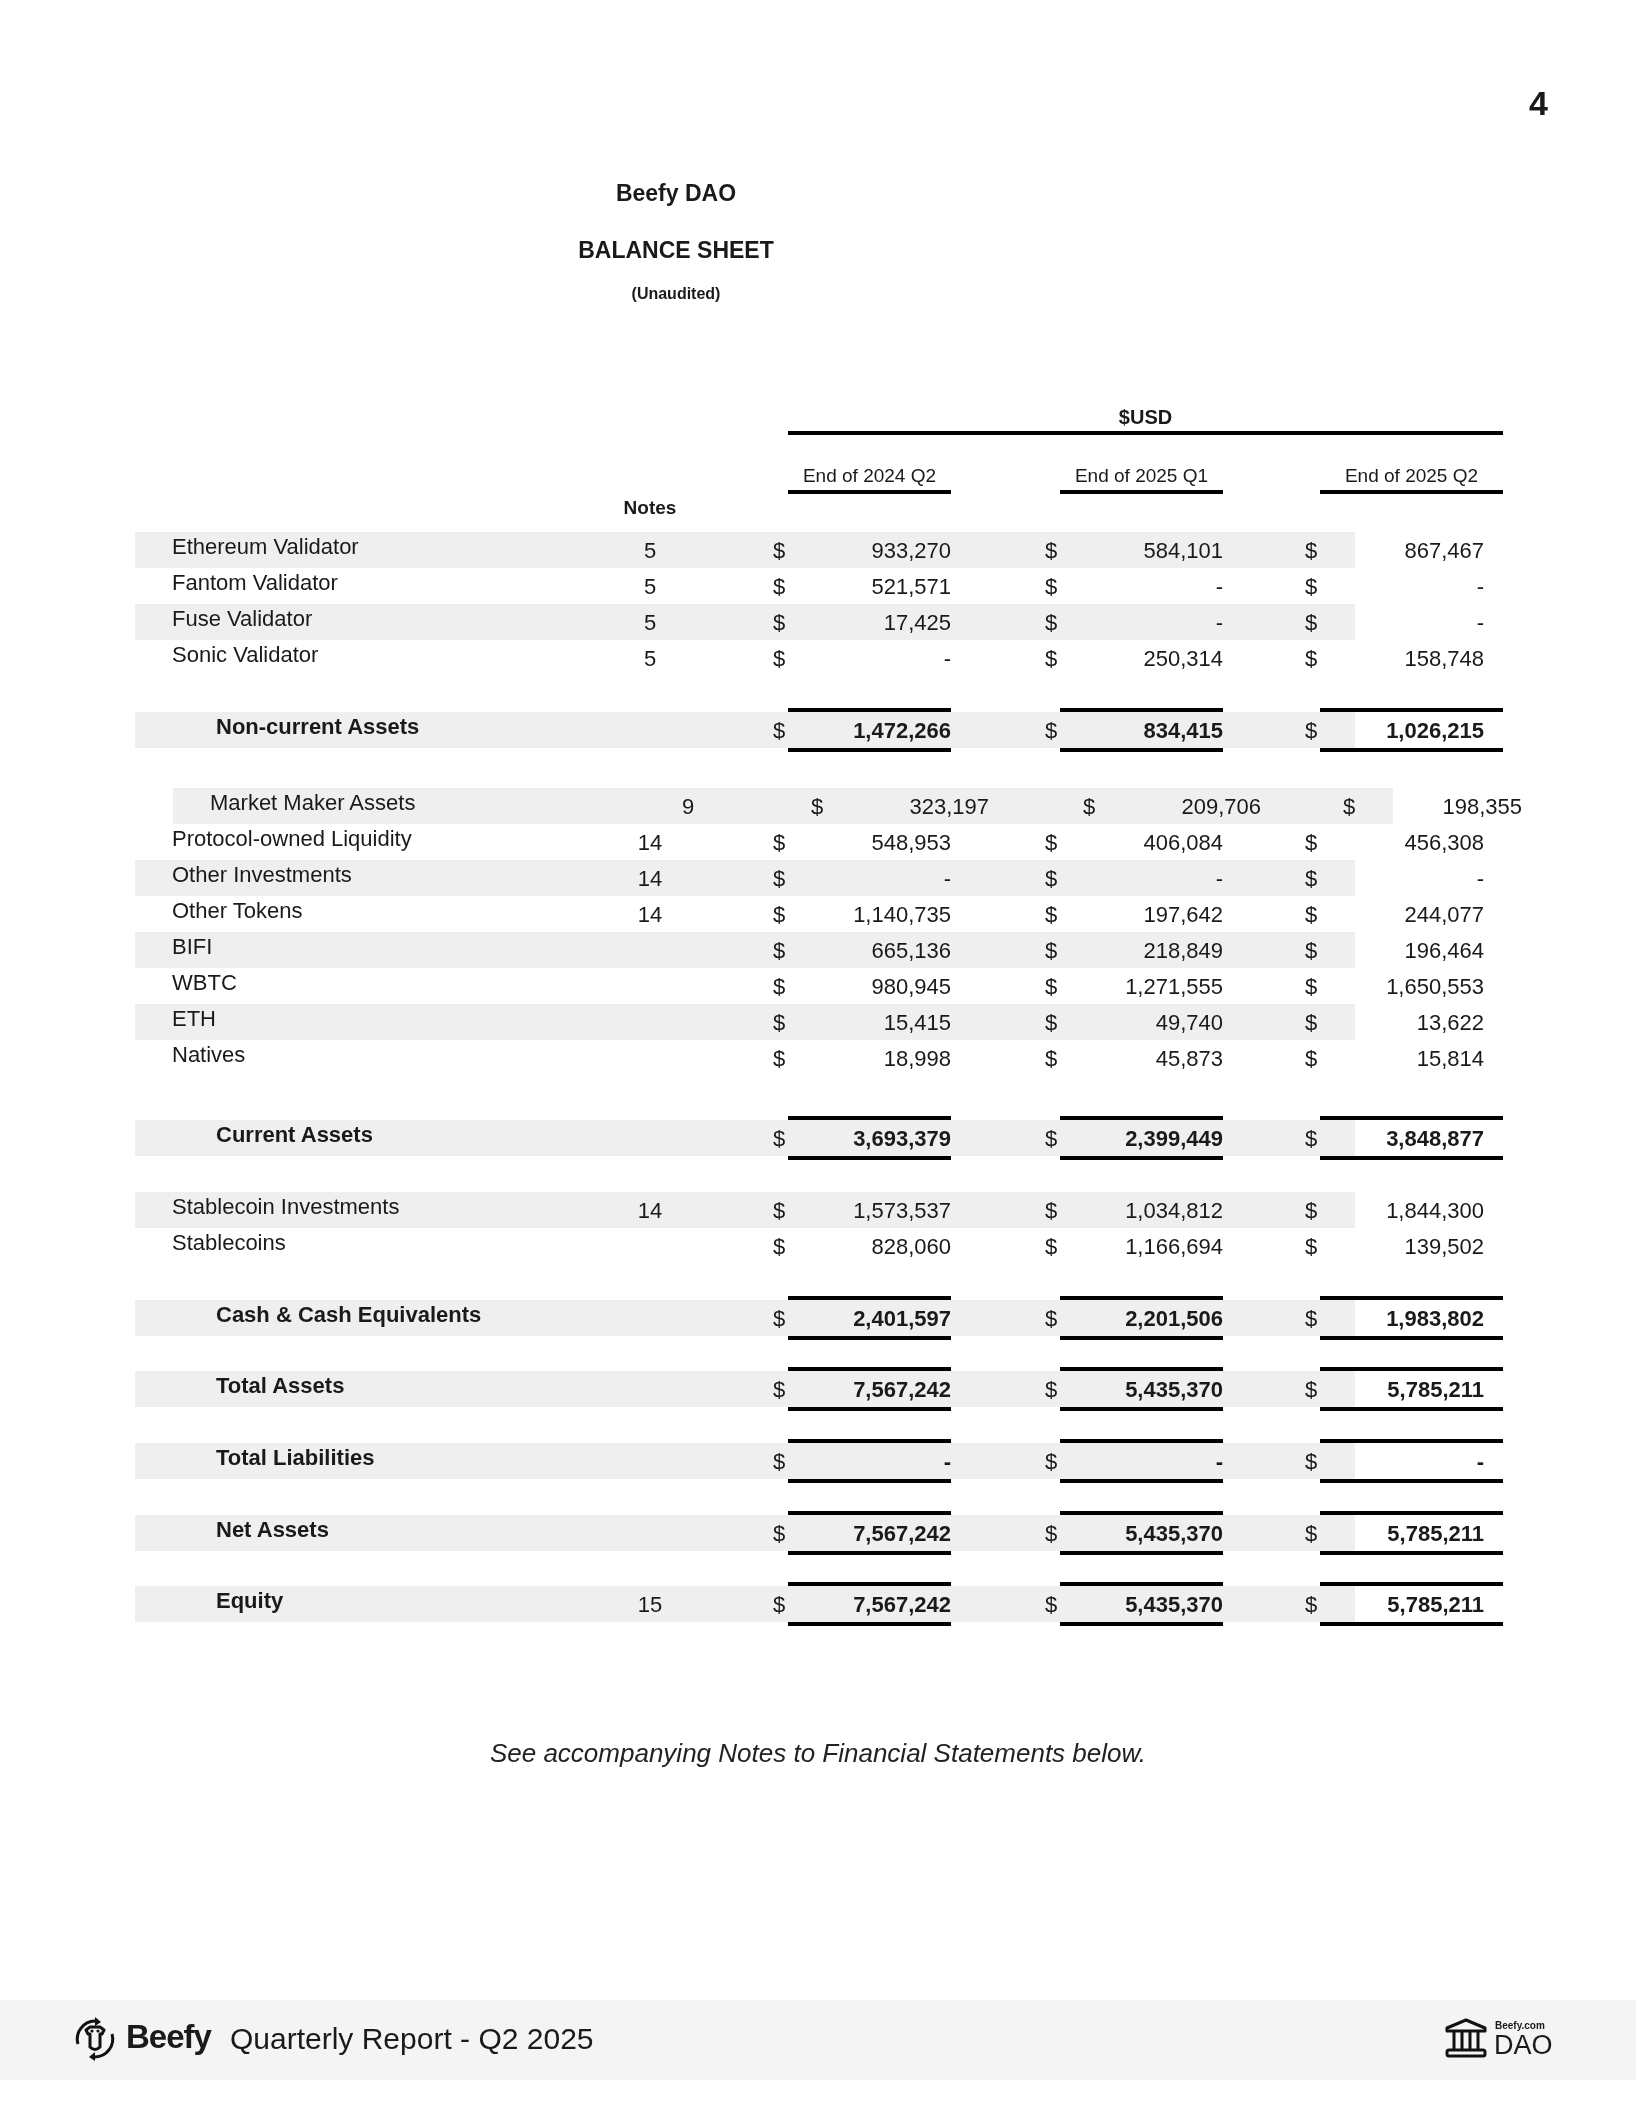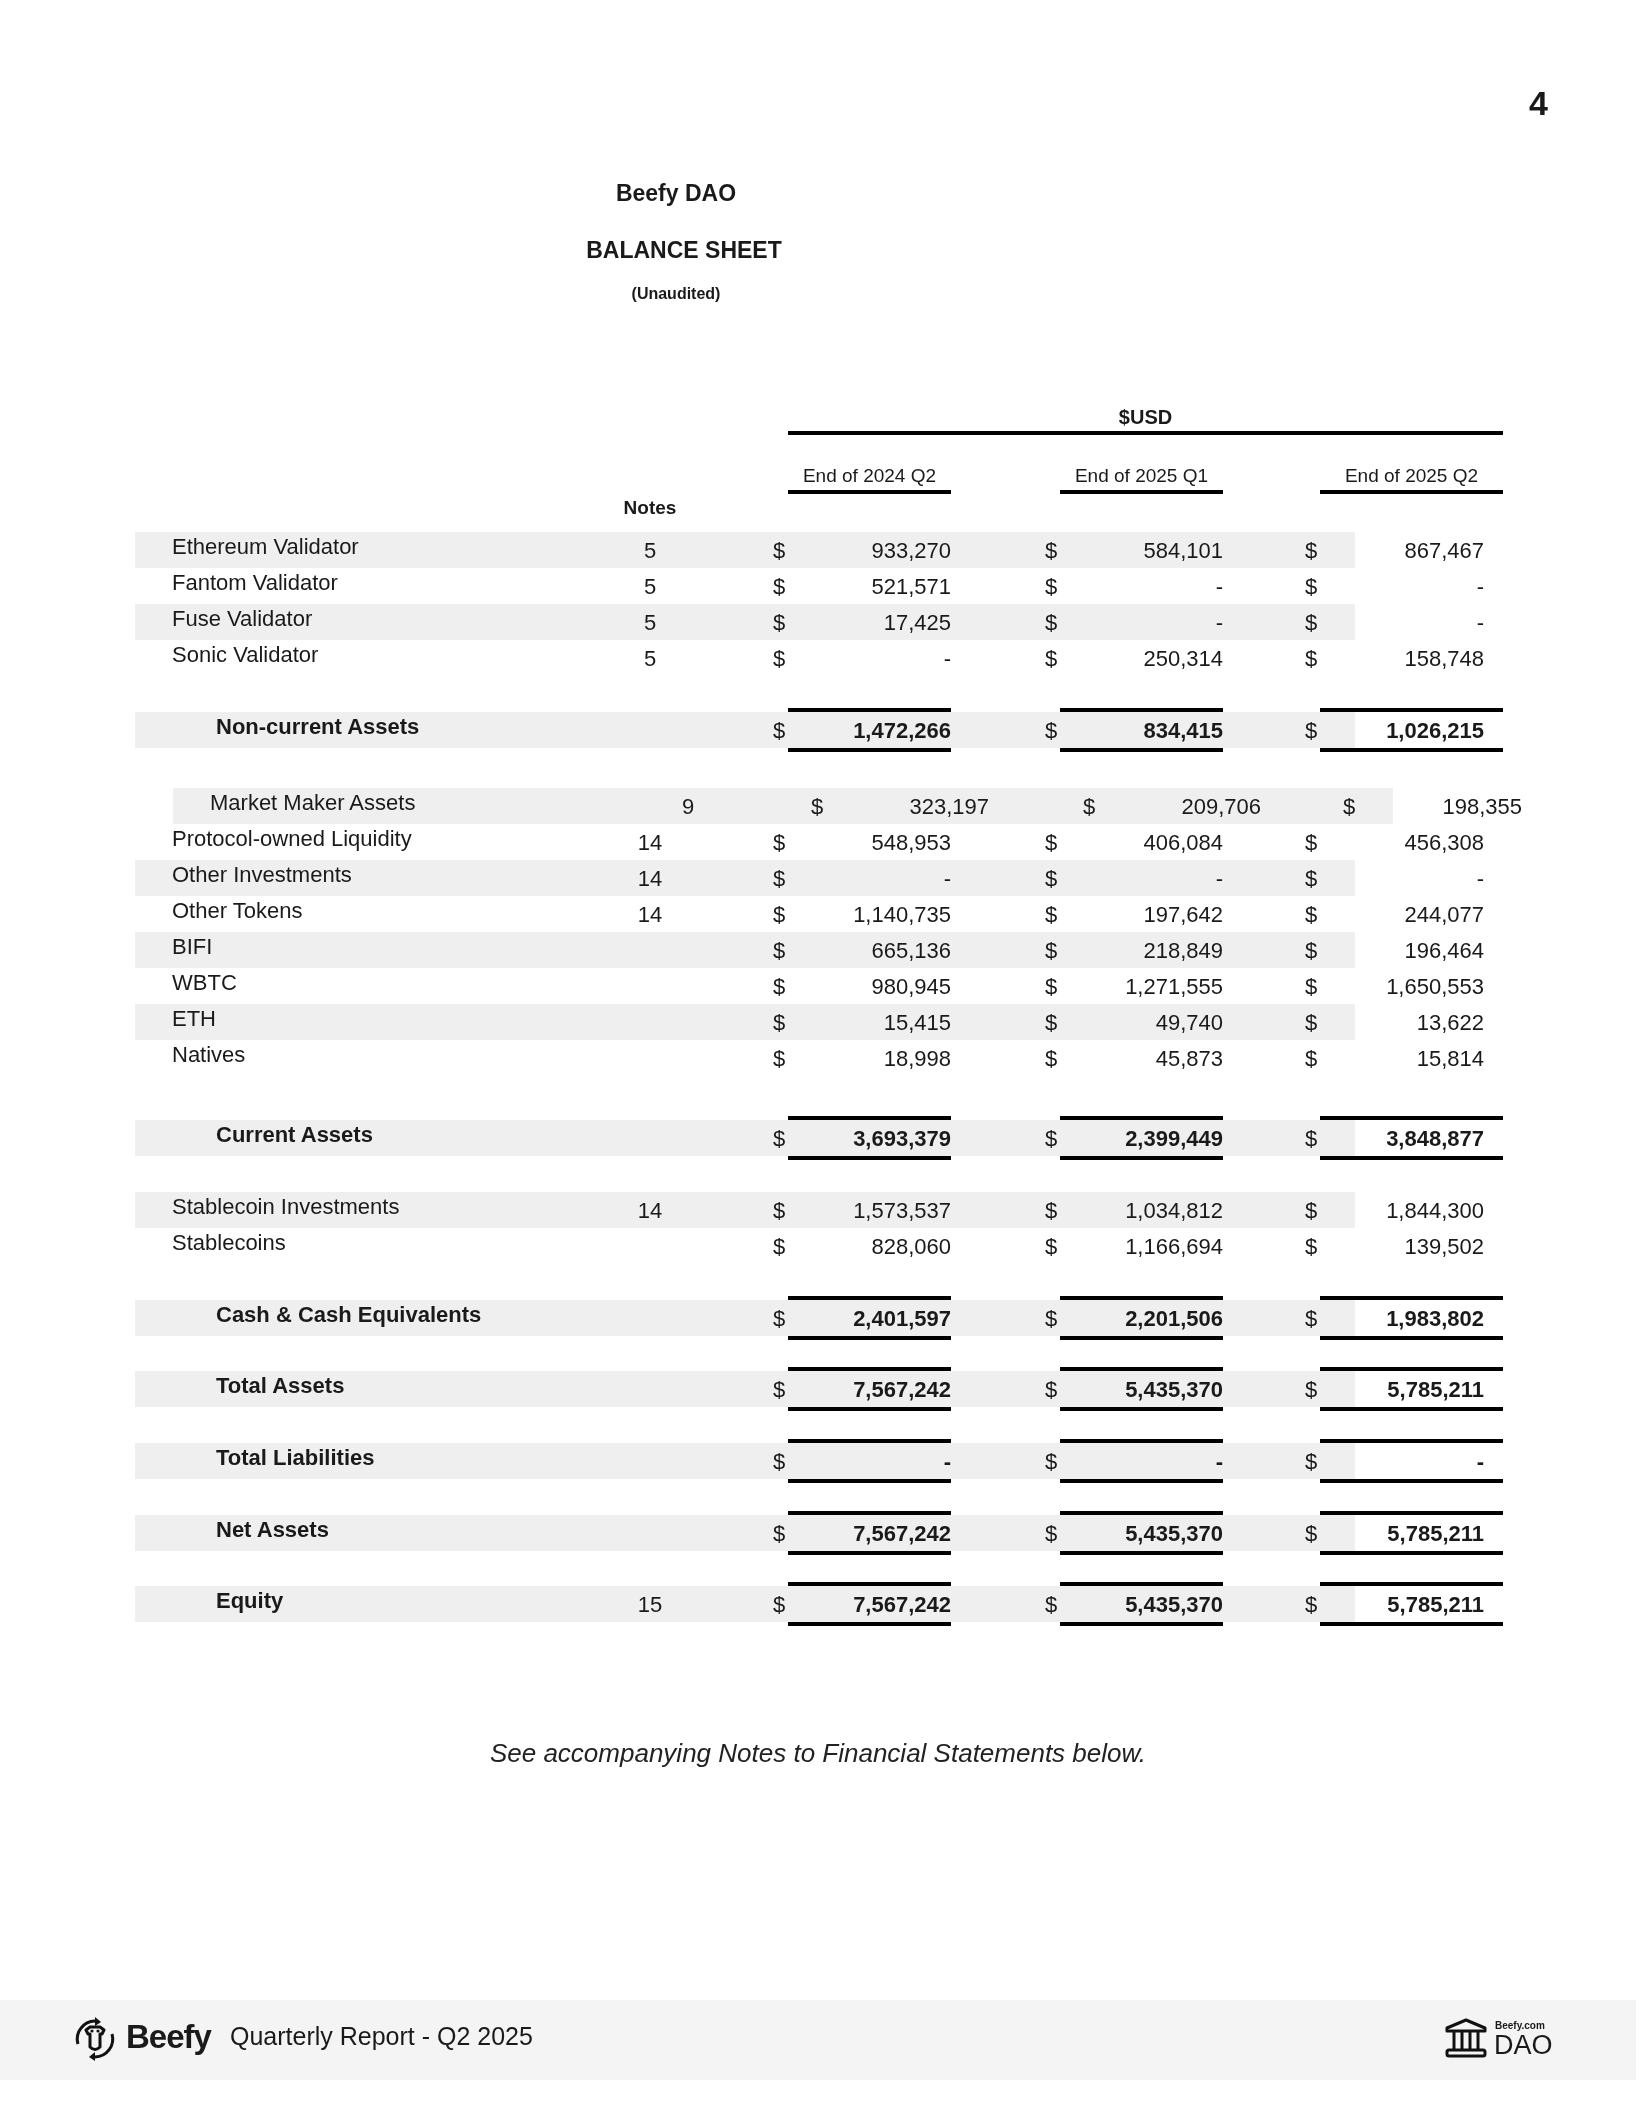--- a/index.html
+++ b/index.html
@@ -3,21 +3,21 @@
 <meta charset="utf-8">
 <style>
   html, body { margin: 0; padding: 0; }
   body {
     width: 1636px; height: 2112px; position: relative; background: #ffffff;
     font-family: "Liberation Sans", sans-serif; color: #1a1a1a; overflow: hidden;
   }
   .page-number { position: absolute; right: 88px; top: 84px; font-size: 34px; font-weight: 900; }
   .title-block { position: absolute; left: 0; width: 1352px; text-align: center; font-weight: bold; }
   .t1 { top: 180px; font-size: 23px; }
-  .t2 { top: 237px; font-size: 23px; margin-left: 8px; }
+  .t2 { top: 237px; font-size: 23px; }
   .t3 { top: 285px; font-size: 16px; }
 
   .usd-label { position: absolute; left: 788px; width: 715px; top: 406px; text-align: center; font-size: 20px; font-weight: bold; }
   .usd-rule { position: absolute; left: 788px; width: 715px; top: 431px; height: 4px; background: #000; }
   .col-head { position: absolute; top: 465px; font-size: 19px; font-weight: normal; text-align: center; padding-bottom: 3px; border-bottom: 4px solid #000; }
   .notes-head { position: absolute; left: 600px; width: 100px; top: 497px; text-align: center; font-size: 19px; font-weight: bold; }
 
   .row { position: absolute; left: 135px; width: 1220px; height: 36px; }
   .row.shaded { background: #efefef; }
   .row .label { position: absolute; left: 37px; top: 2px; font-size: 22px; }
@@ -30,21 +30,21 @@
   .c1v { left: 616px; } .c2v { left: 888px; } .c3v { left: 1149px; }
   .rule { position: absolute; height: 4px; background: #000; }
   .r1 { left: 653px; width: 163px; } .r2 { left: 925px; width: 163px; } .r3 { left: 1185px; width: 183px; }
   .rule.top { top: -4px; } .rule.bot { top: 36px; }
 
   .footnote { position: absolute; top: 1738px; left: 0; width: 1636px; text-align: center; font-size: 26px; font-style: italic; color: #222; }
 
   .footer { position: absolute; left: 0; top: 2000px; width: 1636px; height: 80px; background: #f4f4f4; }
   .footer .logo-icon { position: absolute; left: 70px; top: 14px; width: 50px; height: 50px; }
   .footer .brand { position: absolute; left: 126px; top: 18px; font-size: 33px; font-weight: 900; letter-spacing: -1px; }
-  .footer .report { position: absolute; left: 230px; top: 22px; font-size: 25px; }
+  .footer .report { position: absolute; left: 230px; top: 22px; font-size: 30px; }
   .footer .dao-icon { position: absolute; left: 1444px; top: 16px; width: 44px; height: 44px; }
   .footer .dao-small { position: absolute; left: 1495px; top: 20px; font-size: 10px; font-weight: bold; }
   .footer .dao-big { position: absolute; left: 1494px; top: 30px; font-size: 27px; }
 </style>
 </head>
 <body>
 
 <div class="page-number">4</div>
 
 <div class="title-block t1">Beefy DAO</div>

